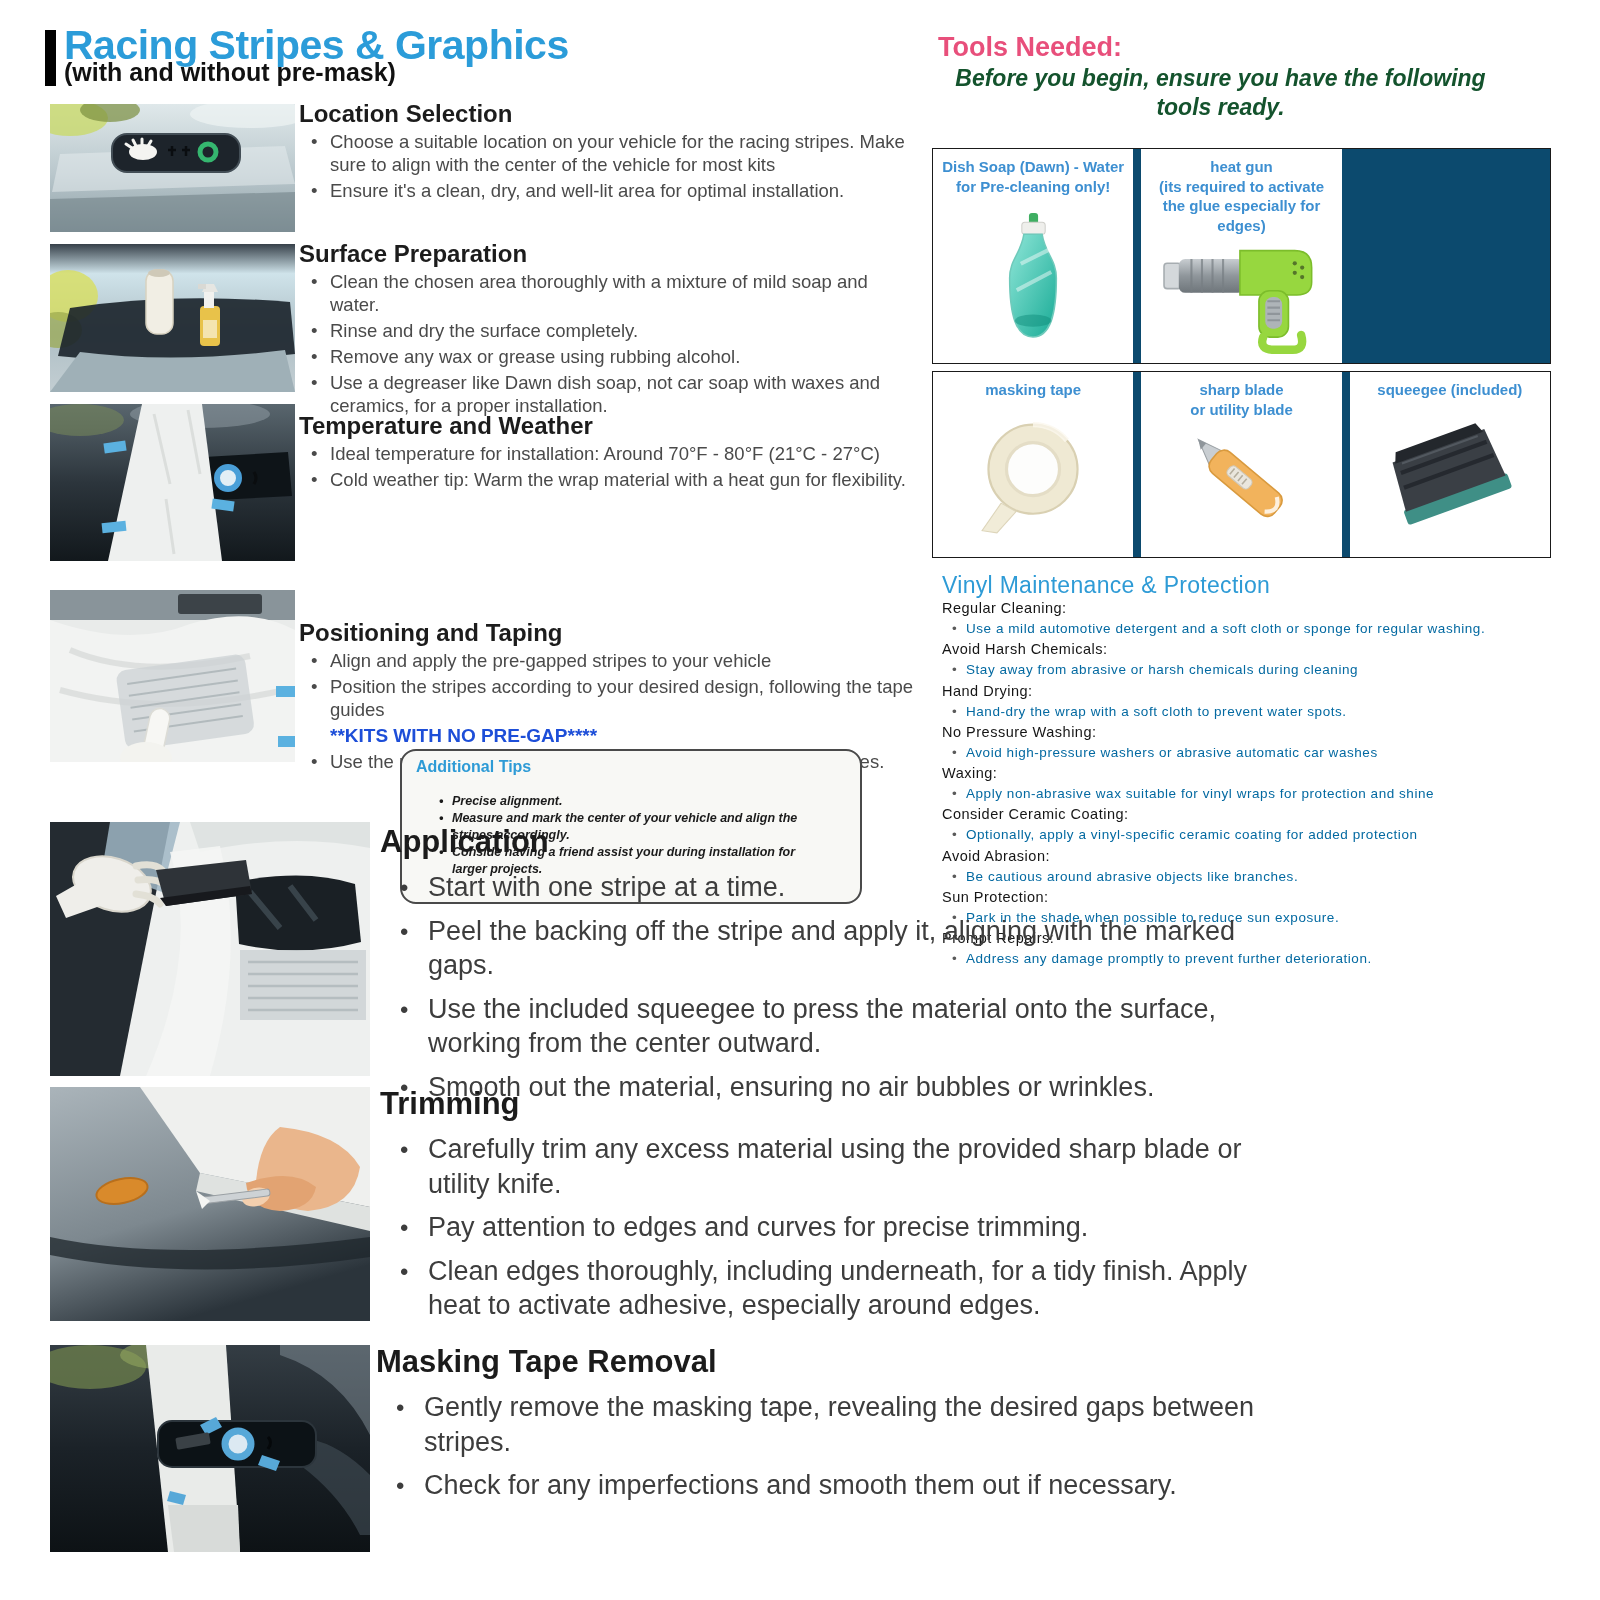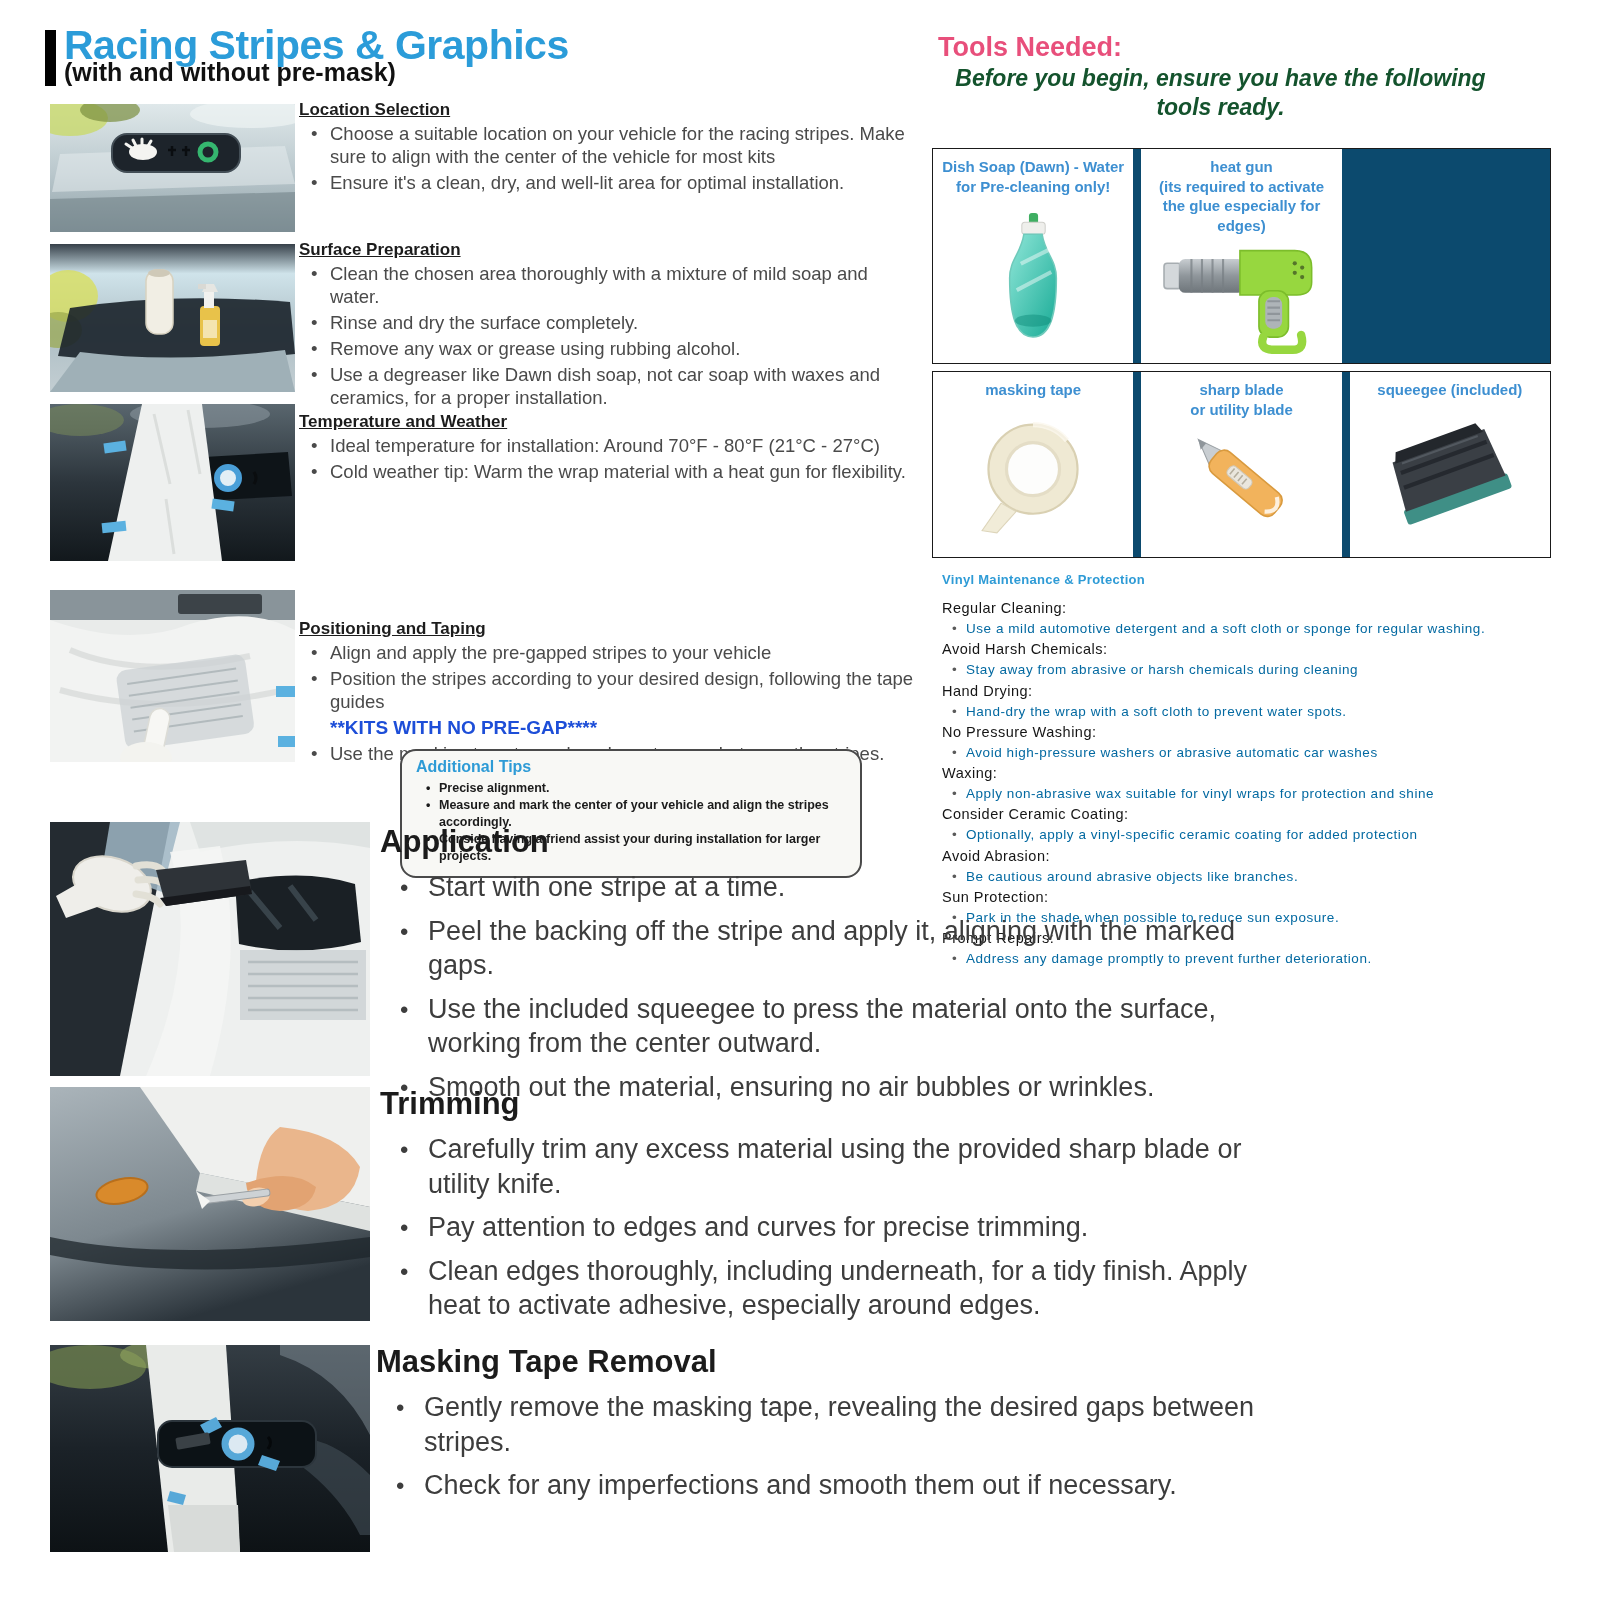--- a/index.html
+++ b/index.html
@@ -9,49 +9,49 @@
   
   .title-bar{position:absolute;left:45px;top:30px;width:11px;height:56px;background:#000;}
   .page-title{position:absolute;left:64px;top:22px;font-size:41px;font-weight:bold;
               color:#2b9cd9;letter-spacing:-0.5px;}
   .page-subtitle{position:absolute;left:64px;top:58px;font-size:25px;font-weight:bold;color:#111;}
 
   
   .photo{position:absolute;overflow:hidden;background:#ccd4d8;}
   .photo svg{display:block;width:100%;height:100%;}
   .step-text{position:absolute;width:618px;}
-  .step-heading{font-size:17px;font-weight:bold;color:#1c1c1c;margin:0 0 3px 0;text-decoration:underline;}
+  .step-heading{font-size:24px;font-weight:bold;color:#1c1c1c;margin:0 0 3px 0;}
   ul.ul-sm{list-style:none;margin:0;padding:0;}
   ul.ul-sm li{position:relative;padding-left:31px;font-size:18.5px;color:#4a4a4a;
               line-height:1.24;margin-bottom:3px;}
   ul.ul-sm li::before{content:"\2022";position:absolute;left:12px;color:#4a4a4a;}
   .pink-note{margin:2px 0 4px 31px;font-size:19px;font-weight:bold;color:#1d4ed8;}
 
   
   .tips-box{position:absolute;left:400px;top:749px;width:462px;min-height:62px;
             border:2px solid #4a4a4a;border-radius:16px;background:#f8f8f5;padding:7px 14px 8px 14px;box-sizing:border-box;}
   .tips-heading{font-size:16px;font-weight:bold;color:#2e9bd6;margin:0 0 2px 0;}
-  ul.ul-tips{list-style:none;margin:4px;padding:0;}
+  ul.ul-tips{list-style:none;margin:17px;padding:0;font-style:italic;}
   ul.ul-tips li{position:relative;padding-left:19px;font-size:12.5px;font-weight:bold;
                 color:#1b1b1b;line-height:1.35;}
   ul.ul-tips li::before{content:"\2022";position:absolute;left:6px;}
 
   
   .tools-heading{position:absolute;left:938px;top:32px;font-size:27px;font-weight:bold;color:#e84f7b;}
   .tools-intro{position:absolute;left:938px;top:64px;width:565px;font-size:23px;font-weight:bold;
                font-style:italic;color:#14532d;line-height:1.27;text-align:center;}
   .tool-table{position:absolute;left:932px;width:617px;display:grid;
               grid-template-columns:1fr 1fr 1fr;border:1px solid #1a1a1a;background:#0c4a6e;grid-gap:1px;gap:8px;}
   .tool-cell{background:#fff;display:flex;flex-direction:column;align-items:center;
              padding:8px 8px 6px 8px;box-sizing:border-box;}
   .tool-label{color:#3d8fd1;font-weight:bold;font-size:15px;text-align:center;
               white-space:pre-line;line-height:1.3;}
   .tool-img{flex:1;display:flex;align-items:center;justify-content:center;width:100%;}
 
-  .vinyl-heading{position:absolute;left:942px;top:572px;font-size:13px;font-weight:bold;
+  .vinyl-heading{position:absolute;left:942px;top:572px;font-size:23px;font-weight:normal;
                  color:#2e9bd6;letter-spacing:0.3px;}
   .vinyl-list{position:absolute;left:942px;top:598px;width:606px;}
   .vinyl-label{font-size:14.5px;font-weight:normal;color:#151515;letter-spacing:0.5px;line-height:1.45;}
   .vinyl-bullet{position:relative;padding-left:24px;font-size:13.5px;color:#0369a1;
                 letter-spacing:0.55px;line-height:1.5;}
   .vinyl-bullet::before{content:"\2022";position:absolute;left:10px;color:#5a5a5a;}
 
   
   .big-text{position:absolute;width:900px;}
   .big-heading{font-size:31px;font-weight:bold;color:#1b1b1b;margin:0 0 10px 0;}

